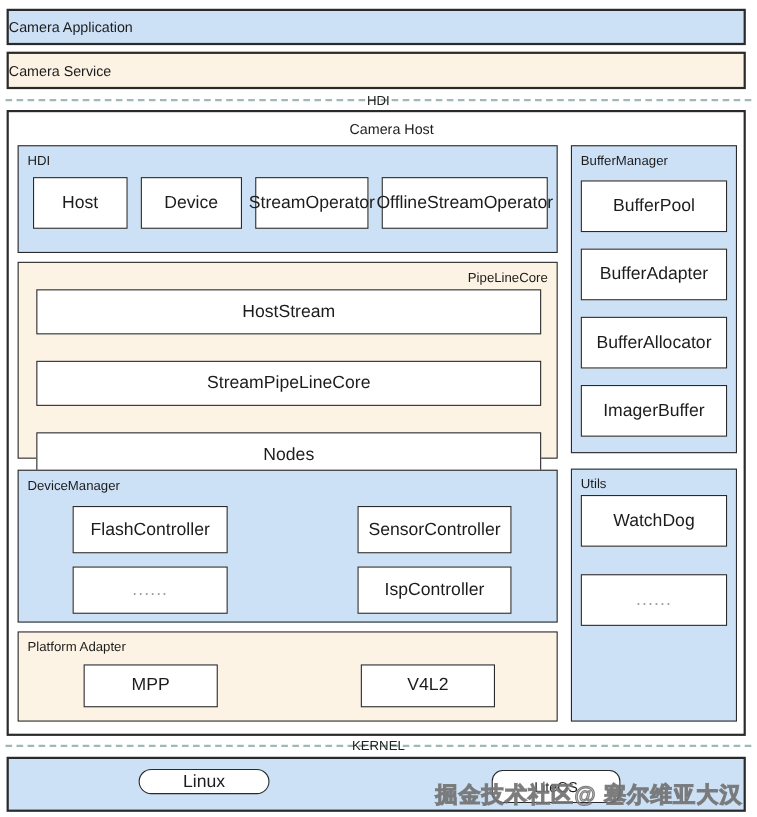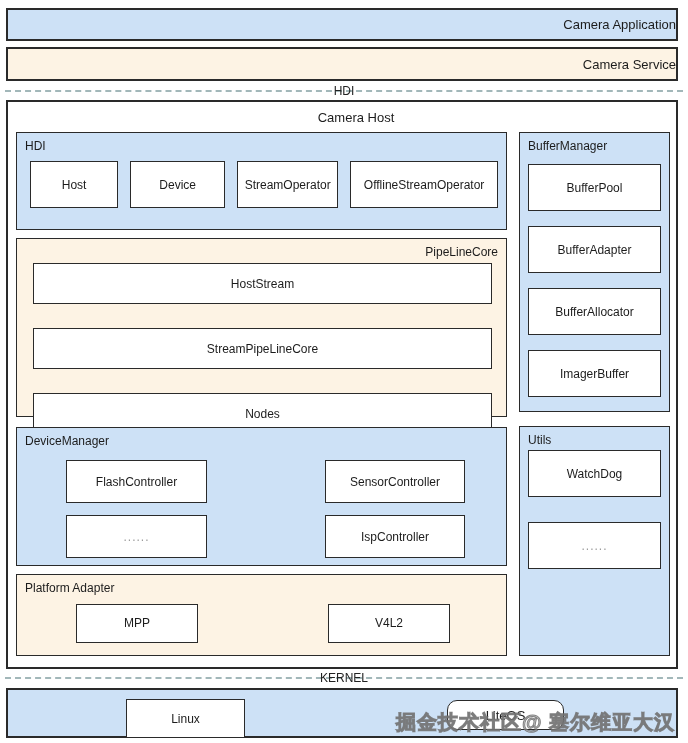--- a/index.html
+++ b/index.html
@@ -2,21 +2,21 @@
 <html><head>
 <meta charset="utf-8">
 <style>
   html,body { margin:0; padding:0; }
   body {
     width:688px; height:743px; background:#ffffff; position:relative;
     font-family:"Liberation Sans", sans-serif; color:#1c1c1c; overflow:hidden;
   }
   .bar {
     position:absolute; left:6px; width:672px; box-sizing:border-box;
-    border:2px solid #2a2a2a; display:flex; align-items:center; justify-content:flex-end;
+    border:2px solid #2a2a2a; display:flex; align-items:center; justify-content:flex-start;
     font-size:13px;
   }
   .bg-blue  { background:#cde1f6; }
   .bg-cream { background:#fdf3e4; }
   #app-bar     { top:8px;  height:33px; }
   #service-bar { top:47px; height:34px; }
 
   .divider { position:absolute; left:0; width:688px; height:14px;
              display:flex; align-items:center; justify-content:center; font-size:12px; color:#222; }
   #hdi-divider    { top:84px; }
@@ -32,21 +32,21 @@
   #camera-host-title { height:30px; display:flex; align-items:center; justify-content:center; font-size:13px;padding-left:28px; }
   .cols { position:absolute; top:30px; left:8px; right:6px; bottom:11px; display:flex; gap:12px; }
   .col-left  { width:491px; display:flex; flex-direction:column; }
   .col-right { flex:1; display:flex; flex-direction:column; }
 
   .panel { box-sizing:border-box; border:1px solid #2a2a2a; padding:6px 8px; }
   .panel-label { font-size:12px; line-height:15px; }
 
   .wbox {
     box-sizing:border-box; background:#ffffff; border:1px solid #2a2a2a;
-    display:flex; align-items:center; justify-content:center; font-size:12px;
+    display:flex; align-items:center; justify-content:center; font-size:16px;
   }
   .dots { color:#9a9a9a; letter-spacing:1px; }
 
   
   #panel-hdi { height:99px; margin-bottom:8px; }
   .hdi-row { display:flex; gap:12px; margin-top:7px; margin-left:5px; }
   .hdi-row .wbox { height:47px; }
   #box-host{width:90px} #box-device{width:97px} #box-streamop{width:103px} #box-offstreamop{width:151px}
 
   #panel-pipeline { height:179px; margin-bottom:10px;text-align:right; }
@@ -67,21 +67,21 @@
   #panel-buffermanager { height:282px; margin-bottom:14px; }
   .bm-stack { margin-top:10px; display:flex; flex-direction:column; gap:15px; }
   .bm-stack .wbox { height:47px; }
 
   #panel-utils { height:231px; }
   .ut-stack { margin-top:2px; display:flex; flex-direction:column; gap:25px; }
   .ut-stack .wbox { height:47px; }
 
   
   #kernel-bar { top:688px; height:50px; justify-content:flex-start; }
-  #box-linux  { position:absolute; left:118px; top:9px;  width:119px; height:39px; font-size:12px; }
+  #box-linux  { position:absolute; left:118px; top:9px;  width:119px; height:23px; font-size:16px;border-radius:12px; }
   #box-liteos { position:absolute; left:439px; top:10px; width:117px; height:30px; font-size:13px;border-radius:10px; }
 
   .watermark {
     position:absolute; left:396px; top:698px; z-index:5; white-space:nowrap;
     font-size:20px; font-weight:700; letter-spacing:1px;
     color:rgba(160,160,160,0.55);
     margin-top:11px;
     -webkit-text-stroke:1px rgba(110,110,110,0.85);
   }
 </style>

